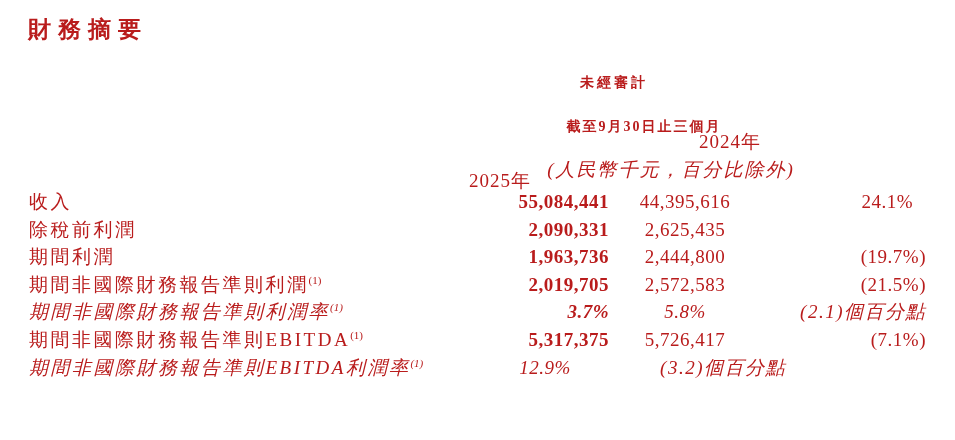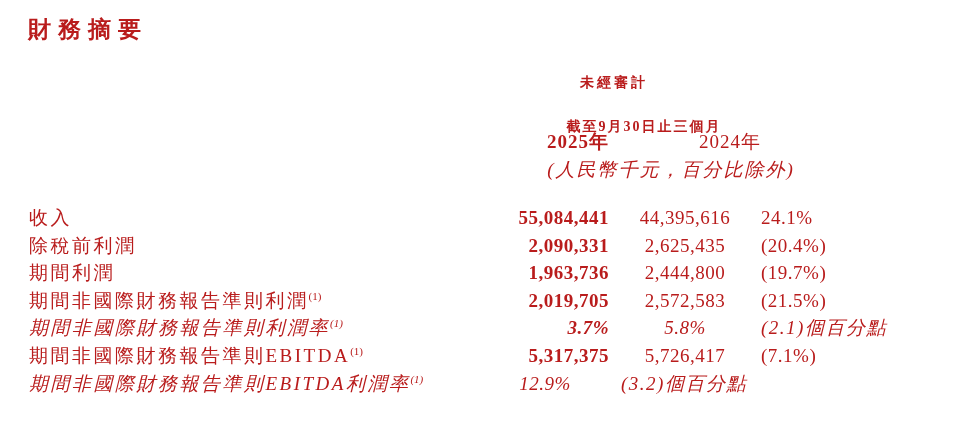--- a/index.html
+++ b/index.html
@@ -39,51 +39,51 @@
   .colhead-row {
     position: absolute;
     left: 29px;
     top: 130px;
     width: 897px;
     display: flex;
     font-size: 19px;
     line-height: 24px;
   }
   .colhead-row .c-label  { width: 440px; }
-  .colhead-row .c-2025   { width: 140px; text-align: right; font-weight: bold; letter-spacing: 1px; }
+  .colhead-row .c-2025   { width: 140px; font-weight: normal; letter-spacing: 1px; margin-top: 39px; }
   .colhead-row .c-2024   { width: 152px; text-align: right; letter-spacing: 1px; }
   .colhead-row .c-change { width: 165px; text-align: right; letter-spacing: 2.5px; }
   .unit-note {
     position: absolute;
     left: 671px;
     top: 157px;
     transform: translateX(-50%);
     font-style: italic;
     font-size: 19px;
     letter-spacing: 2px;
     white-space: nowrap;
   }
   .rows {
     position: absolute;
     left: 29px;
-    top: 204px;
+    top: 188px;
     width: 897px;
   }
   .trow {
     display: flex;
     height: 27.6px;
     line-height: 27.6px;
     font-size: 19px;
     white-space: nowrap;
   }
   .cell { box-sizing: border-box; }
   .cell.label   { width: 440px; letter-spacing: 2.5px; }
   .cell.v2025   { width: 140px; text-align: right; font-weight: bold; letter-spacing: 0.5px; }
   .cell.v2024   { width: 152px; text-align: center; letter-spacing: 0.5px; }
-  .cell.vchange { width: 165px; letter-spacing: 0.5px; }
+  .cell.vchange { width: 165px; text-align: right; letter-spacing: 0.5px; }
   .trow.italic .cell { font-style: italic; }
   .trow.italic .cell.vchange { letter-spacing: 1.5px; }
   .cell.vchange.pad-paren { padding-right: 13px; }
   sup {
     font-size: 11px;
     line-height: 0;
     letter-spacing: 0;
     vertical-align: super;
   }
 </style>
@@ -112,21 +112,20 @@
       <div class="cell v2025">55,084,441</div>
       <div class="cell v2024">44,395,616</div>
       <div class="cell vchange pad-paren">24.1%</div>
     </div>
 
 
     <div class="trow">
       <div class="cell label"><span>除稅前利潤</span><sup></sup></div>
       <div class="cell v2025">2,090,331</div>
       <div class="cell v2024">2,625,435</div>
-      <div class="cell vchange">(20.4%)</div>
     </div>
 
     <div class="trow">
       <div class="cell label"><span>期間利潤</span><sup></sup></div>
       <div class="cell v2025">1,963,736</div>
       <div class="cell v2024">2,444,800</div>
       <div class="cell vchange">(19.7%)</div>
     </div>
 
     <div class="trow">

